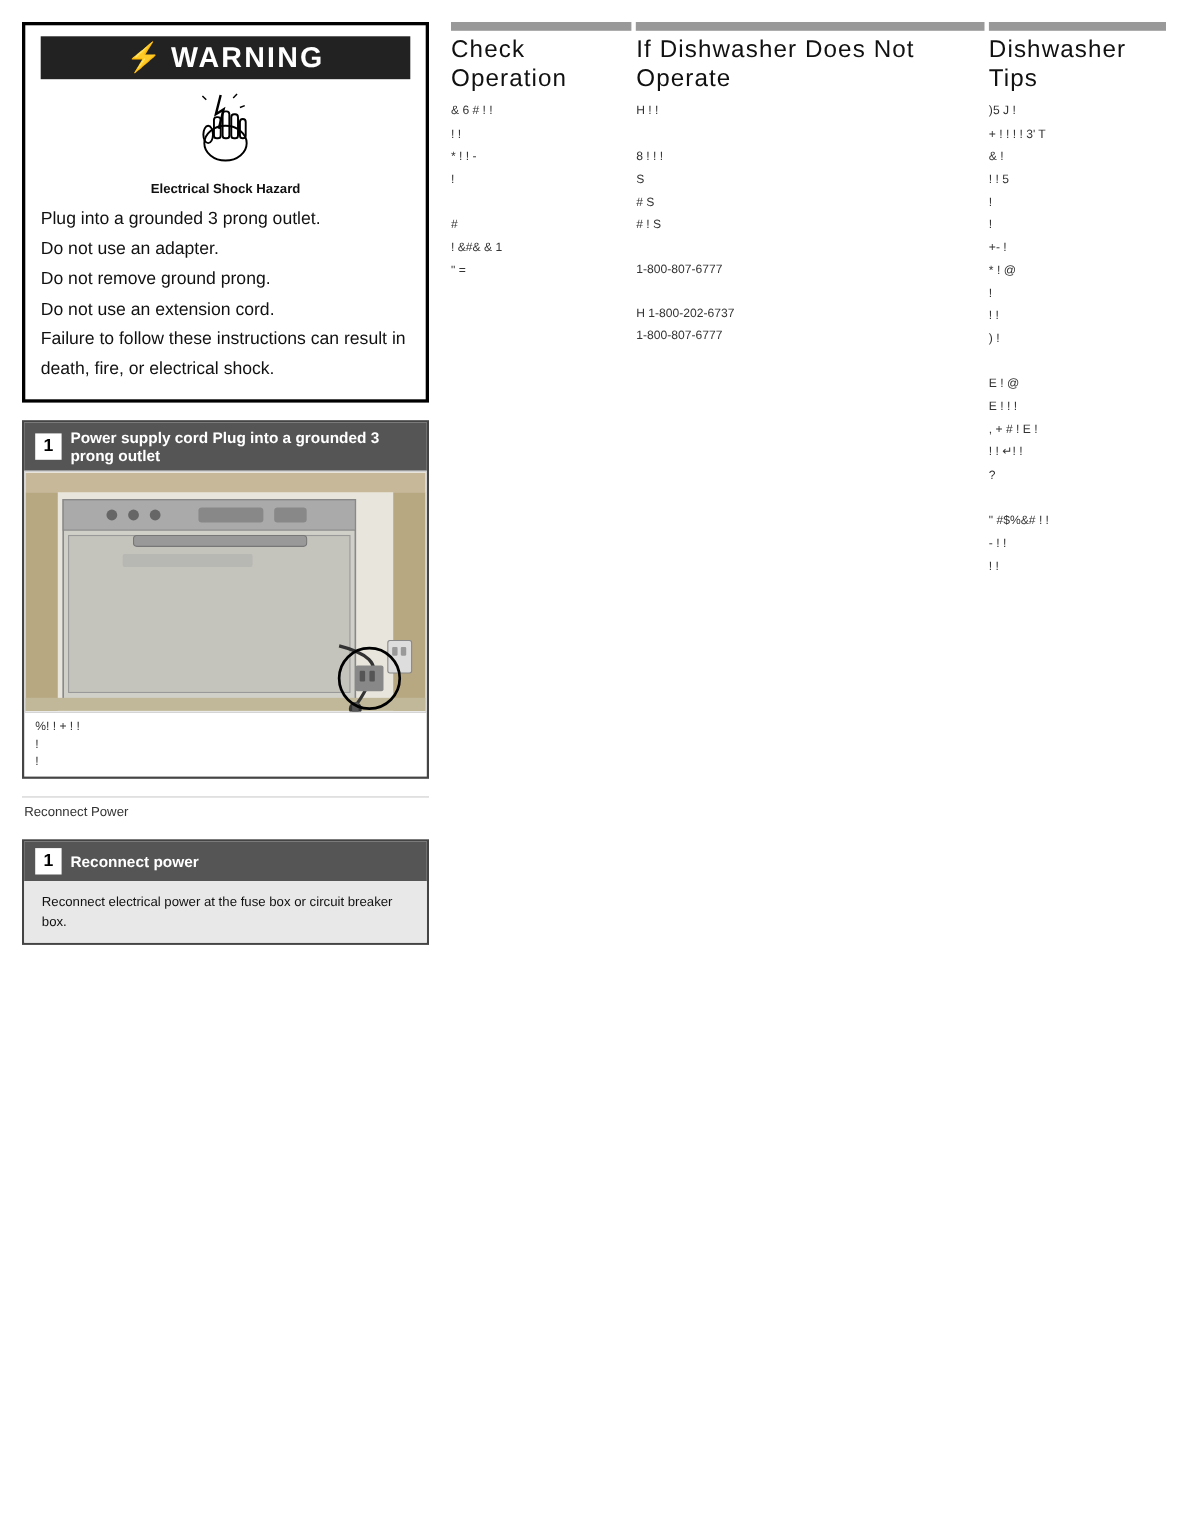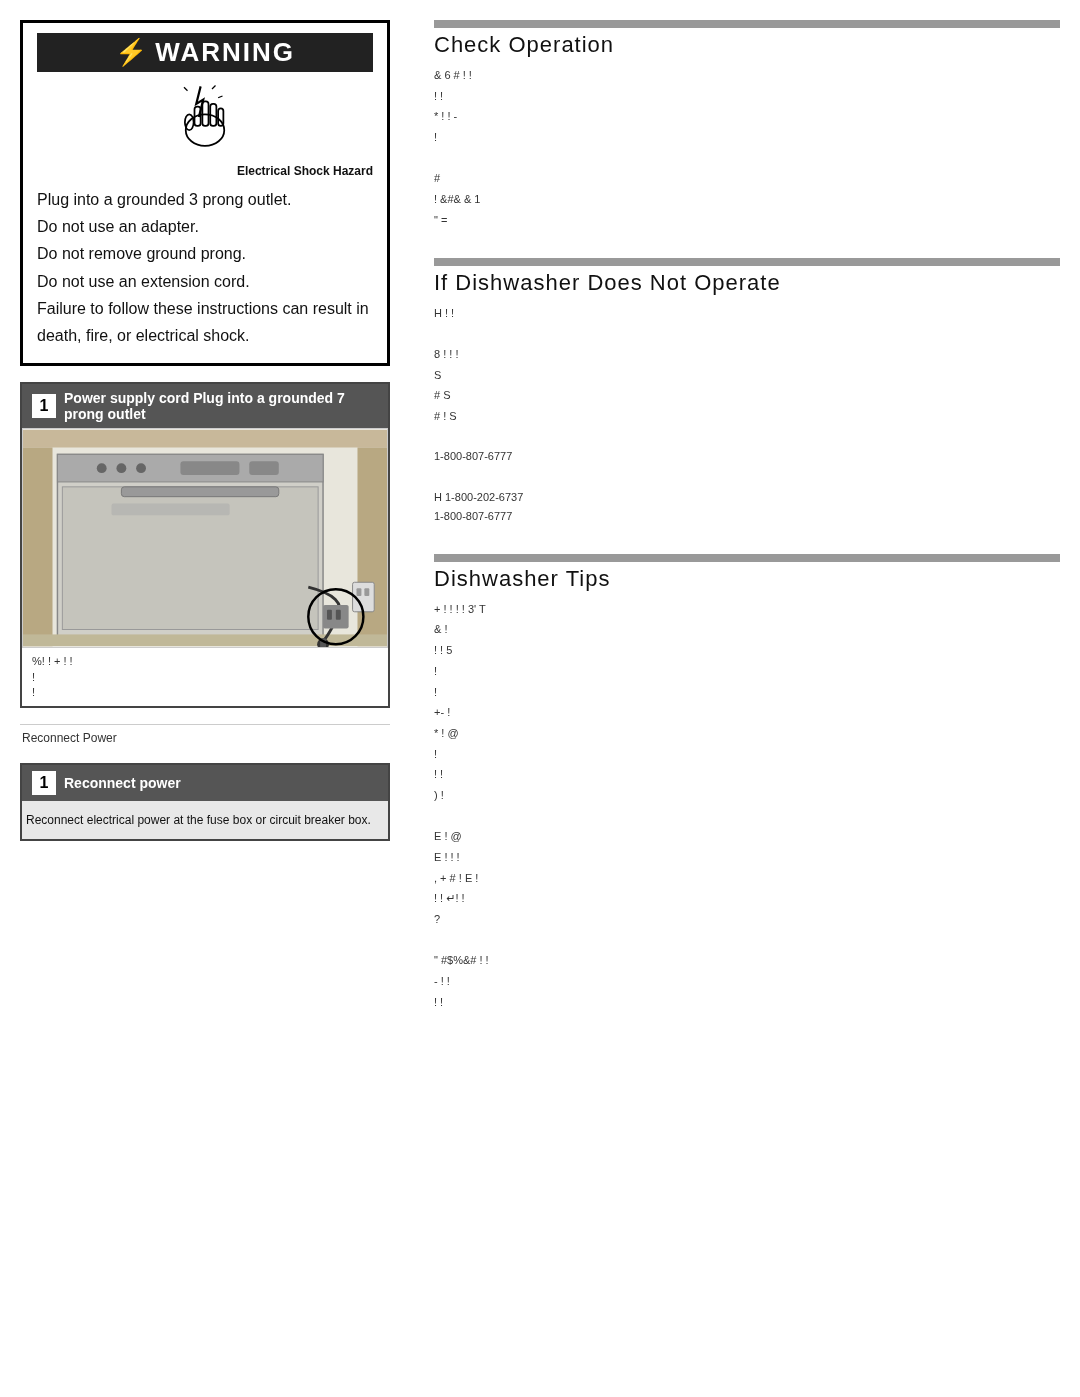--- a/index.html
+++ b/index.html
@@ -44,21 +44,21 @@
       justify-content: center;
       gap: 6px;
     }
     .warning-hand-icon {
       width: 70px;
       height: 70px;
       display: block;
       margin: 8px auto 12px;
     }
     .warning-text-center {
-      text-align: right;
+      text-align: center;
       font-size: 12px;
       font-weight: bold;
       margin-bottom: 8px;
     }
     .warning-list {
       list-style: none;
       padding: 0;
       font-size: 16px;
       line-height: 1.7;
     }
@@ -118,32 +118,30 @@
     .reconnect-label {
       font-size: 12px;
       color: #333;
       padding: 6px 2px 2px;
       border-top: 1px solid #ccc;
     }
 
     
     .step-desc-box {
       background: #e8e8e8;
-      padding: 10px 4px;
+      padding: 10px 16px;
       font-size: 12px;
       line-height: 1.5;
     }
 
     
     .right-col {
       flex: 1;
       display: flex;
-      flex-direction: column;
       gap: 4px;
-      margin-left: 24px;
     }
 
     .section-header {
       background: #999;
       height: 8px;
       margin-bottom: 4px;
     }
 
     .section-title {
       font-size: 22px;
@@ -217,21 +215,21 @@
       <li>Do not use an adapter.</li>
       <li>Do not remove ground prong.</li>
       <li>Do not use an extension cord.</li>
       <li>Failure to follow these instructions can result in death, fire, or electrical shock.</li>
     </ul>
   </div>
 
   <div class="step-box">
     <div class="step-header">
       <span class="step-number">1</span>
-      <span>Power supply cord   Plug into a grounded 7 prong outlet</span>
+      <span>Power supply cord   Plug into a grounded 3 prong outlet</span>
     </div>
     <div class="step-body">
 
       <div class="dishwasher-illustration">
         <svg width="100%" height="100%" viewBox="0 0 370 220" xmlns="http://www.w3.org/2000/svg">
 
           <rect x="0" y="0" width="370" height="220" fill="#e8e6dc"></rect>
 
           <rect x="0" y="0" width="370" height="18" fill="#c8b89a"></rect>
 
@@ -324,20 +322,21 @@
       <p>&nbsp;</p>
       <p class="phone-number">H               1-800-202-6737</p>
       <p class="phone-number">1-800-807-6777</p>
     </div>
   </div>
 
   <div class="right-section">
     <div class="section-header"></div>
     <h2 class="section-title">Dishwasher Tips</h2>
     <div class="section-content encoded-text">
+      <p>)5                  J !</p>
       <p>+     !   !        !  !    3' T</p>
       <p>     &amp;                               !</p>
       <p>          !                              !   5</p>
       <p>               !</p>
       <p>               !</p>
       <p>+-    !</p>
       <p>        *                         !   @</p>
       <p>               !</p>
       <p>                                    !   !</p>
       <p>)           !</p>

